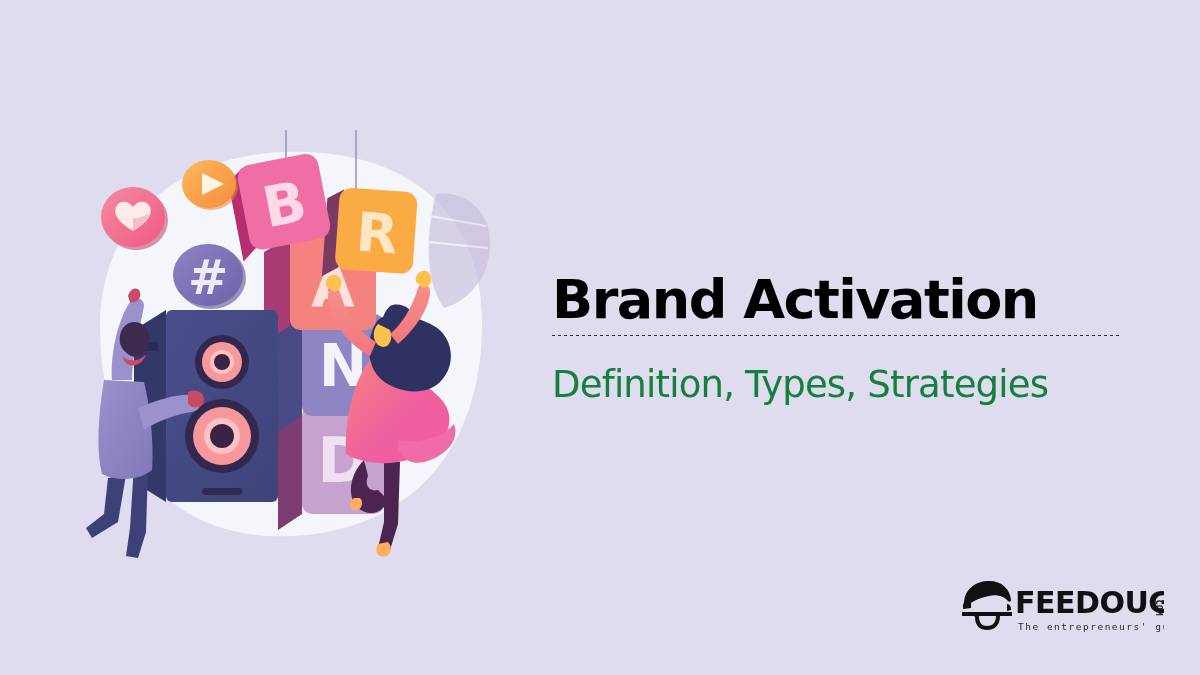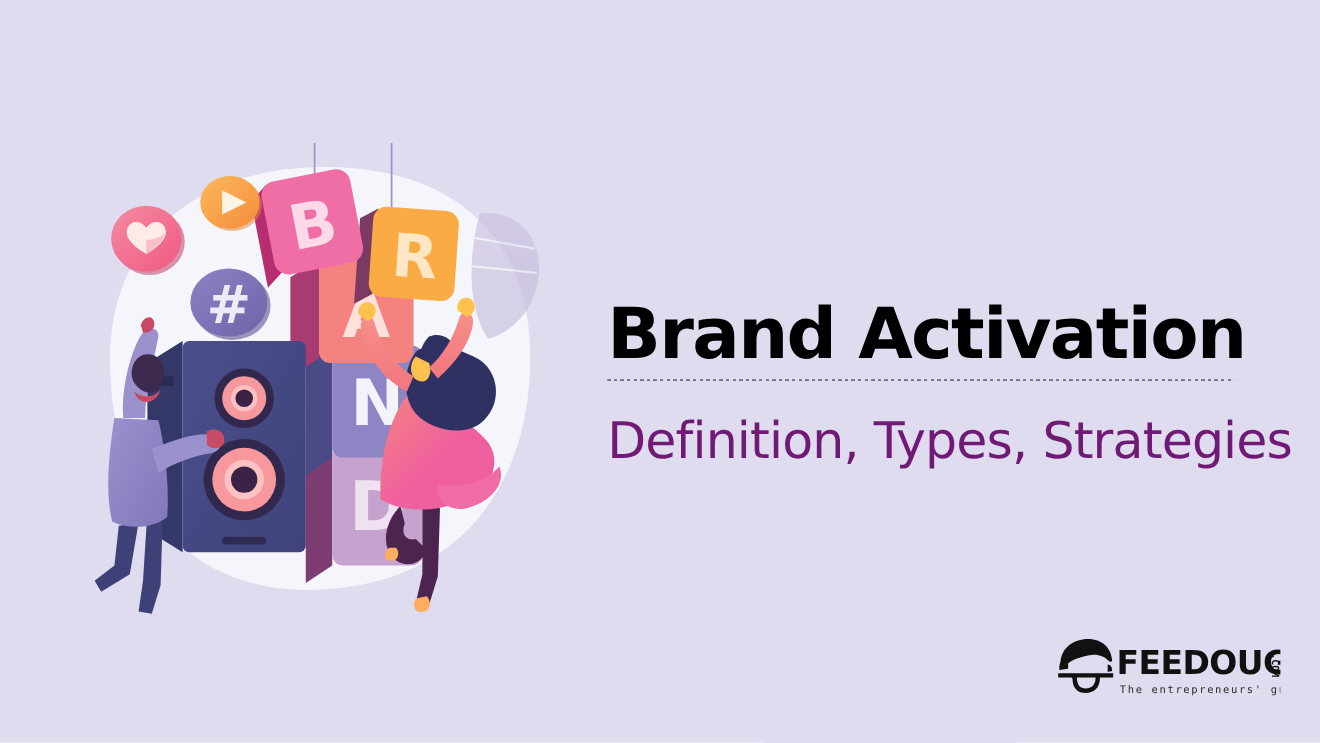--- a/index.html
+++ b/index.html
@@ -24,40 +24,40 @@
 
   
   .textblock {
     position:absolute;
     left:552px; top:272px;
     width:580px;
   }
   .headline {
     font-family:"DejaVu Sans", sans-serif;
     font-weight:bold;
-    font-size:64px;
+    font-size:54px;
     line-height:1.02;
     letter-spacing:-1.5px;
     color:#000000;
     white-space:nowrap;
   }
   .divider {
     margin:8px 0 6px 0;
     height:1px;
     width:570px;
     background-image: repeating-linear-gradient(to right,
         #2a2a33 0px, #2a2a33 3px, transparent 3px, transparent 6px);
   }
   .subhead {
     font-family:"DejaVu Sans", sans-serif;
     font-weight:normal;
-    font-size:46px;
+    font-size:37px;
     line-height:1.15;
     letter-spacing:-0.8px;
-    color:#701a75;
+    color:#15803d;
     white-space:nowrap;
     margin-top:28px;
   }
 
   
   .logo {
     position:absolute;
     left:958px; top:578px;
     width:206px; height:60px;
   }

